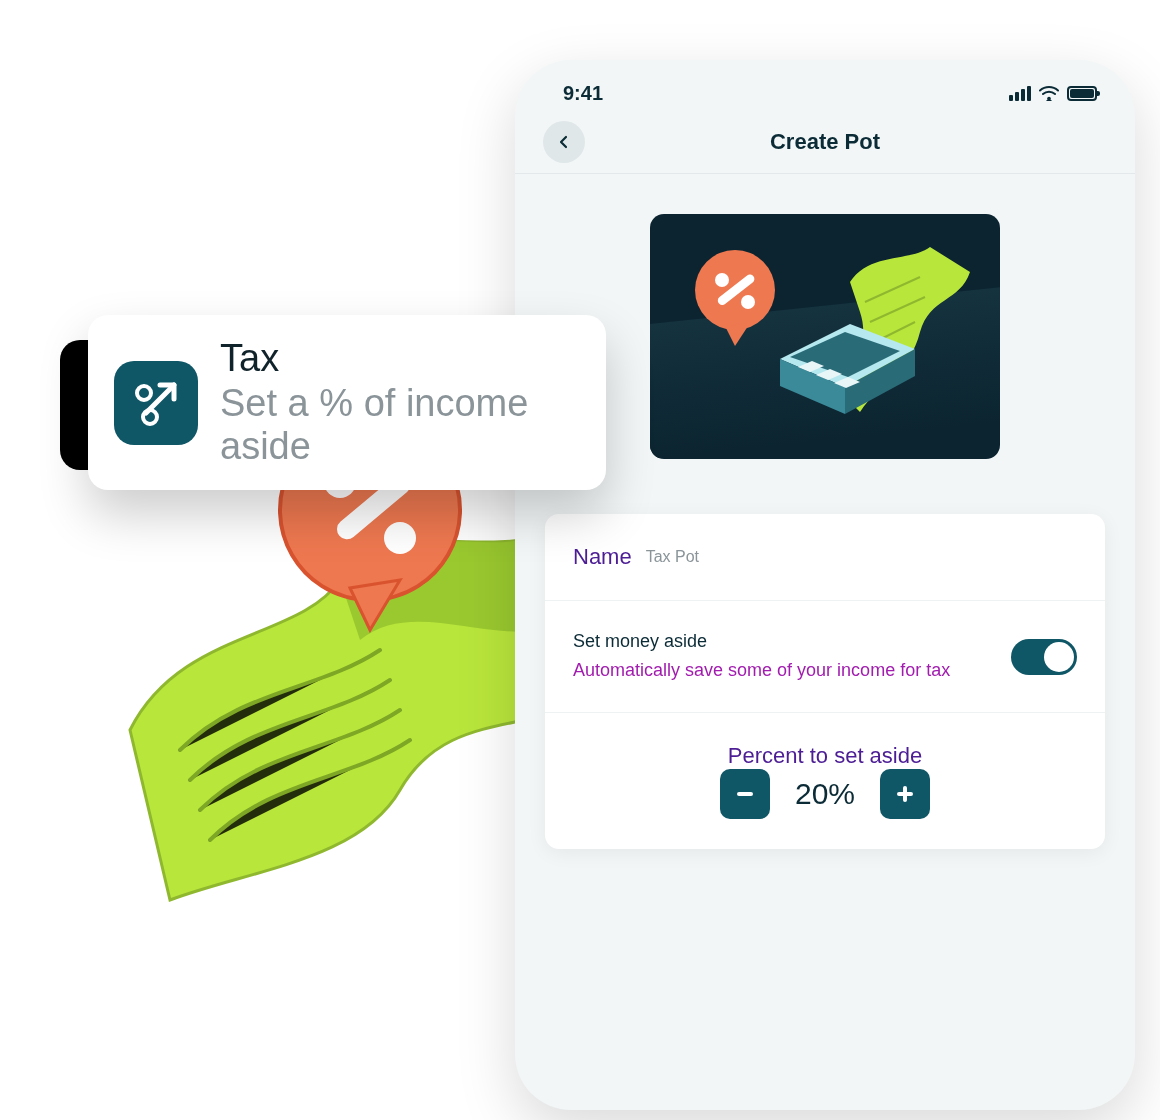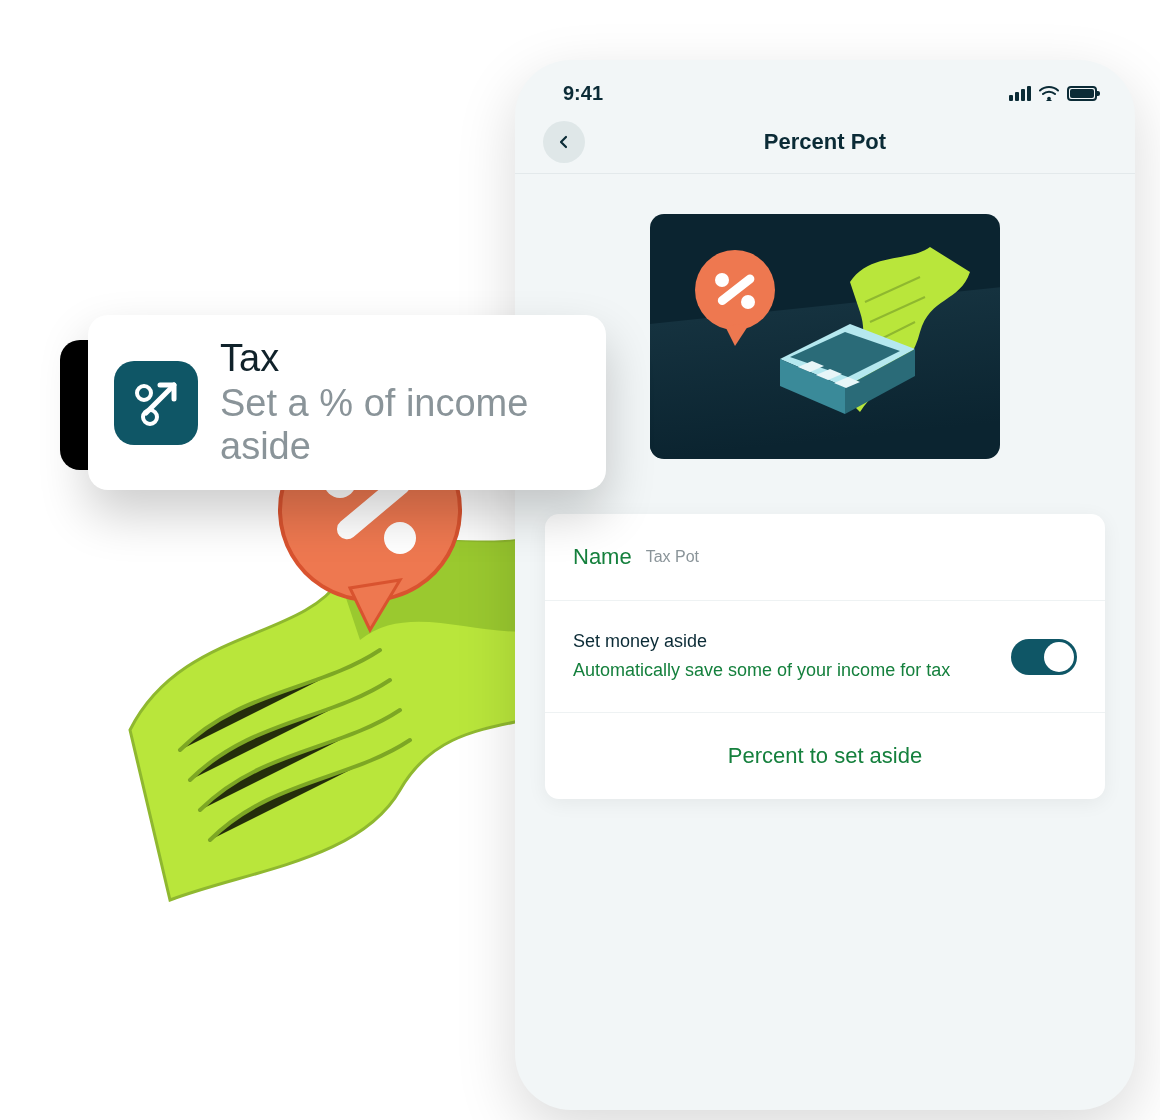--- a/index.html
+++ b/index.html
@@ -149,41 +149,41 @@
   .row {
     padding: 30px 28px;
     border-bottom: 1px solid #eef2f3;
   }
   .row:last-child { border-bottom: none; }
   .row-name {
     display:flex; gap: 14px; align-items:center;
   }
   .label {
     font-size: 22px;
-    color: #15803d;
+    color: #4c1d95;
   }
   .value {
     font-size: 16px;
     color: #8a9499;
   }
   .row-toggle {
     display:flex;
     justify-content: space-between;
     align-items: center;
     gap: 20px;
   }
   .toggle-text { flex: 1; }
   .toggle-title {
     font-size: 18px;
     color: #0b2b36;
     margin-bottom: 6px;
   }
   .toggle-sub {
     font-size: 18px;
-    color: #15803d;
+    color: #a21caf;
     line-height: 1.35;
   }
   .toggle {
     width: 66px; height: 36px;
     background: #0f5666;
     border-radius: 20px;
     position: relative;
     flex-shrink: 0;
     cursor: pointer;
   }
@@ -327,21 +327,21 @@
       </div>
     </div>
   </div>
 
   <div class="nav-bar">
     <div class="back-btn">
       <svg viewBox="0 0 14 14">
         <path d="M9 2 L4 7 L9 12" stroke="#0b2b36" stroke-width="2.2" fill="none" stroke-linecap="round" stroke-linejoin="round"></path>
       </svg>
     </div>
-    <div class="nav-title">Percent Pot</div>
+    <div class="nav-title">Create Pot</div>
   </div>
 
   <div class="hero">
     <div class="hero-floor"></div>
     <svg class="hero-receipt" viewBox="0 0 140 190">
       <path d="M10 40 C 30 10, 70 20, 90 5 L 130 30 C 120 60, 90 55, 80 90 C 70 130, 40 140, 20 170 L 0 150 C 15 120, 30 100, 20 70 Z" fill="#b9e63b"></path>
       <g stroke="#8fb82f" stroke-width="2">
         <path d="M25 60 L 80 35"></path>
         <path d="M30 80 L 85 55"></path>
         <path d="M35 100 L 75 80"></path>
@@ -382,20 +382,34 @@
         <div class="toggle-title">Set money aside</div>
         <div class="toggle-sub">Automatically save some of your income for tax</div>
       </div>
       <div class="toggle">
         <div class="toggle-knob"></div>
       </div>
     </div>
 
     <div class="row row-stepper">
       <span class="label">Percent to set aside</span>
+      <div class="stepper">
+        <div class="step-btn">
+          <svg viewBox="0 0 22 22">
+            <rect x="3" y="9" width="16" height="4" rx="2" fill="#fff"></rect>
+          </svg>
+        </div>
+        <div class="step-value">20%</div>
+        <div class="step-btn">
+          <svg viewBox="0 0 22 22">
+            <rect x="3" y="9" width="16" height="4" rx="2" fill="#fff"></rect>
+            <rect x="9" y="3" width="4" height="16" rx="2" fill="#fff"></rect>
+          </svg>
+        </div>
+      </div>
     </div>
 
   </div>
 </div>
 
 <div class="callout">
   <div class="callout-icon">
     <svg viewBox="0 0 52 52">
       <circle cx="14" cy="16" r="7" fill="none" stroke="#fff" stroke-width="4"></circle>
       <circle cx="20" cy="40" r="7" fill="none" stroke="#fff" stroke-width="4"></circle>

